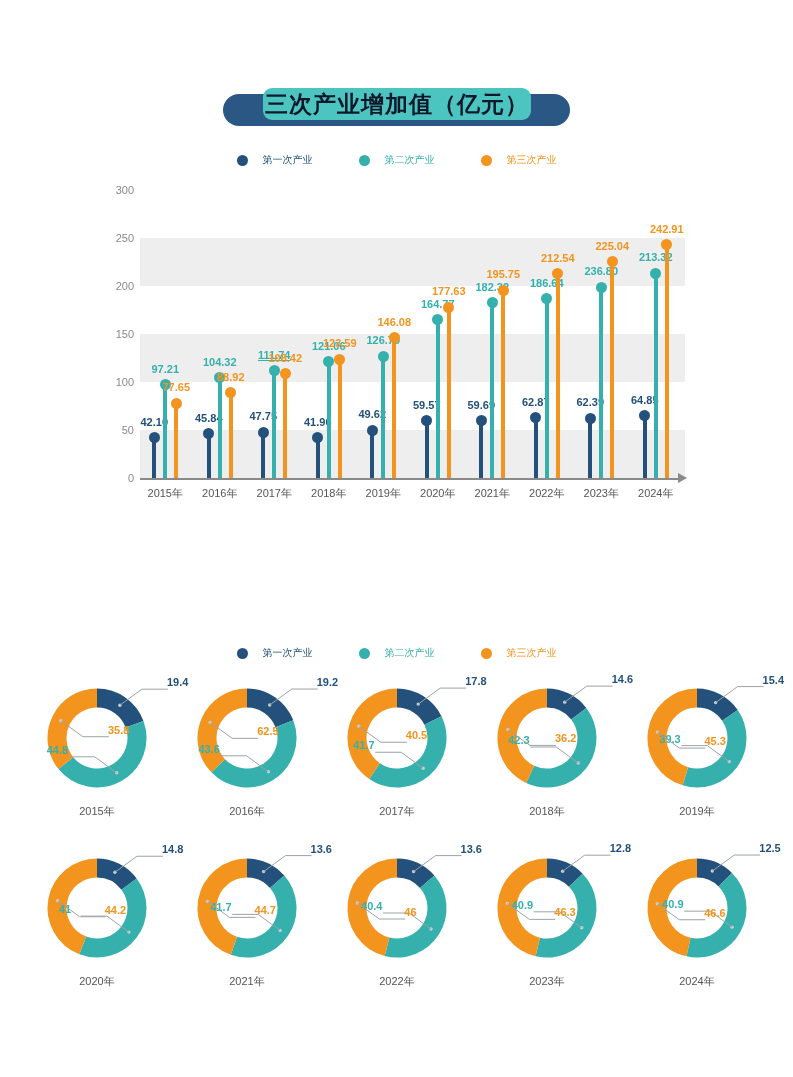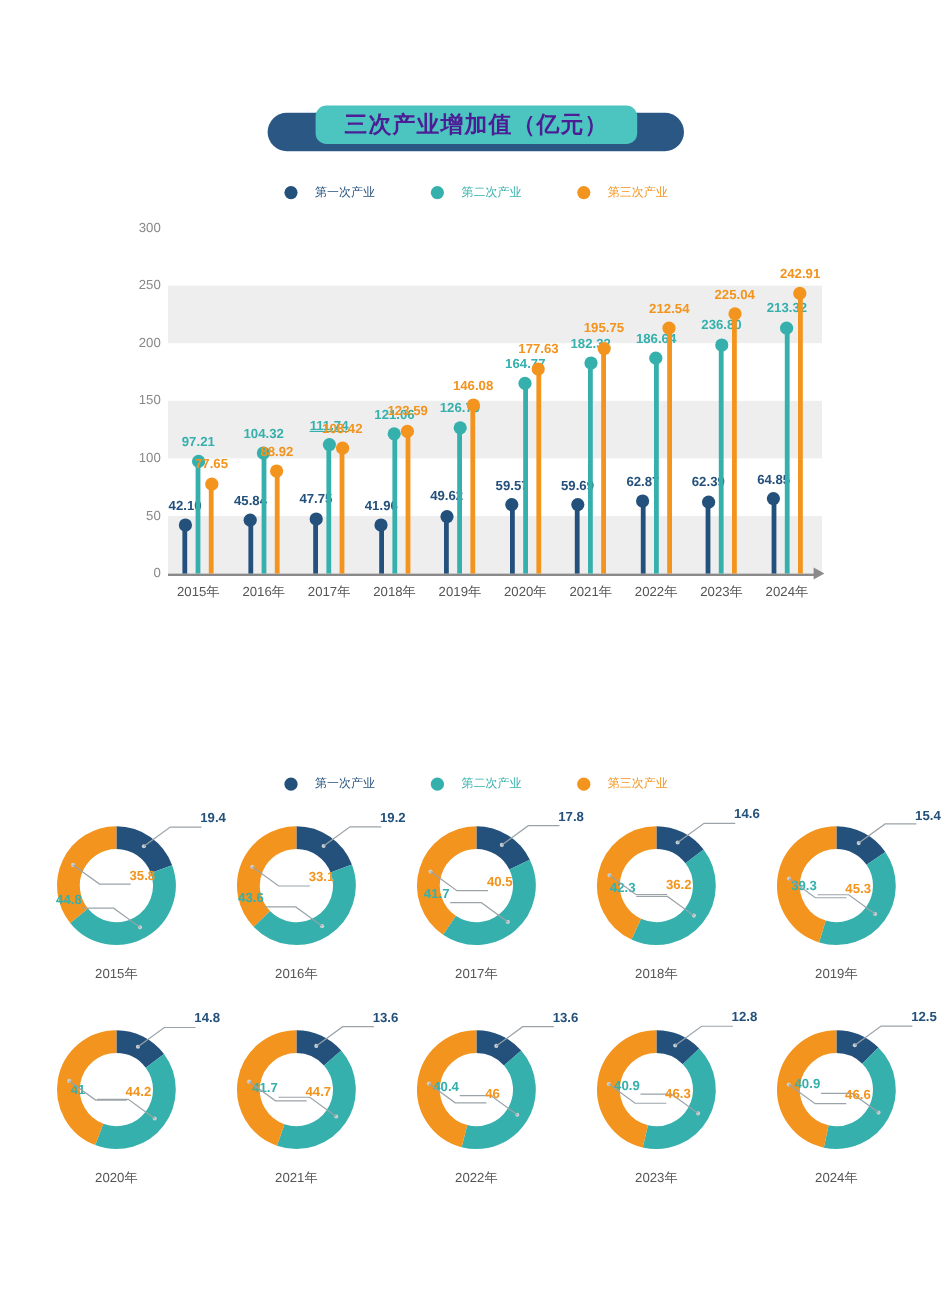--- a/index.html
+++ b/index.html
@@ -15,21 +15,21 @@
   .banner .bar{
     position:absolute;left:223px;top:6px;width:347px;height:32px;
     background:#2a5784;border-radius:16px;
   }
   .banner .pill{
     position:absolute;left:263px;top:0px;width:268px;height:32px;
     background:#4cc4c0;border-radius:9px;
     display:flex;align-items:center;justify-content:center;
   }
   .banner .pill span{
-    color:#4c1d95;font-size:19px;font-weight:bold;letter-spacing:1px;
+    color:#0f172a;font-size:23px;font-weight:bold;letter-spacing:1px;
     white-space:nowrap;
   }
 
   
   .legend{position:absolute;left:0;width:793px;height:20px;
     display:flex;justify-content:center;align-items:center;gap:46px;}
   .legend .item{display:flex;align-items:center;gap:15px;}
   .legend .dot{width:11px;height:11px;border-radius:50%;display:block;}
   .legend .lbl{font-size:10px;white-space:nowrap;}
 
@@ -259,21 +259,21 @@
             <polyline points="98.69075796507026,33.0586960948629 120.69075796507026,17.058696094862903 146.69075796507025,17.058696094862903" fill="none" stroke="#9aa3a8" stroke-width="1"></polyline>
           </svg>
           <div class="dlabel" style="color: rgb(36, 81, 124); top: -9.9413px; left: 121.691px;">19.2</div>
           <svg width="150" height="130" style="position: absolute; left: -24px; top: -14px; overflow: visible; pointer-events: none;">
             <polyline points="97.43307179915985,99.7731170200806 75.43307179915985,83.7731170200806 49.43307179915985,83.7731170200806" fill="none" stroke="#9aa3a8" stroke-width="1"></polyline>
           </svg>
           <div class="dlabel" style="color: rgb(53, 176, 173); top: 56.7731px; left: 3.43307px;">43.6</div>
           <svg width="150" height="130" style="position: absolute; left: -24px; top: -14px; overflow: visible; pointer-events: none;">
             <polyline points="39.19072610536519,50.345053326511895 61.19072610536519,66.3450533265119 87.19072610536519,66.3450533265119" fill="none" stroke="#9aa3a8" stroke-width="1"></polyline>
           </svg>
-          <div class="dlabel" style="color: rgb(242, 148, 29); top: 39.3451px; left: 62.1907px;">33.1</div>
+          <div class="dlabel" style="color: rgb(242, 148, 29); top: 39.3451px; left: 62.1907px;">62.5</div>
         </div>
         <div class="dyear">2016年</div>
       </div>
       <div class="donut-cell" style="left: 322px; top: 0px;">
         <div class="donut-wrap">
           <svg width="104" height="104" viewBox="0 0 104 104">
             <path d="M 52 12 A 40 40 0 0 1 87.97621006265484 34.515369333962695" stroke="#24517c" stroke-width="19" fill="none"></path>
             <path d="M 87.97621006265484 34.515369333962695 A 40 40 0 0 1 29.516664885914757 85.08322297098246" stroke="#35b0ad" stroke-width="19" fill="none"></path>
             <path d="M 29.516664885914757 85.08322297098246 A 40 40 0 0 1 51.99999999999999 12" stroke="#f2941d" stroke-width="19" fill="none"></path>
             <circle cx="73.22044737226936" cy="18.092882556596678" r="1.7" fill="#c9d0d4"></circle>

